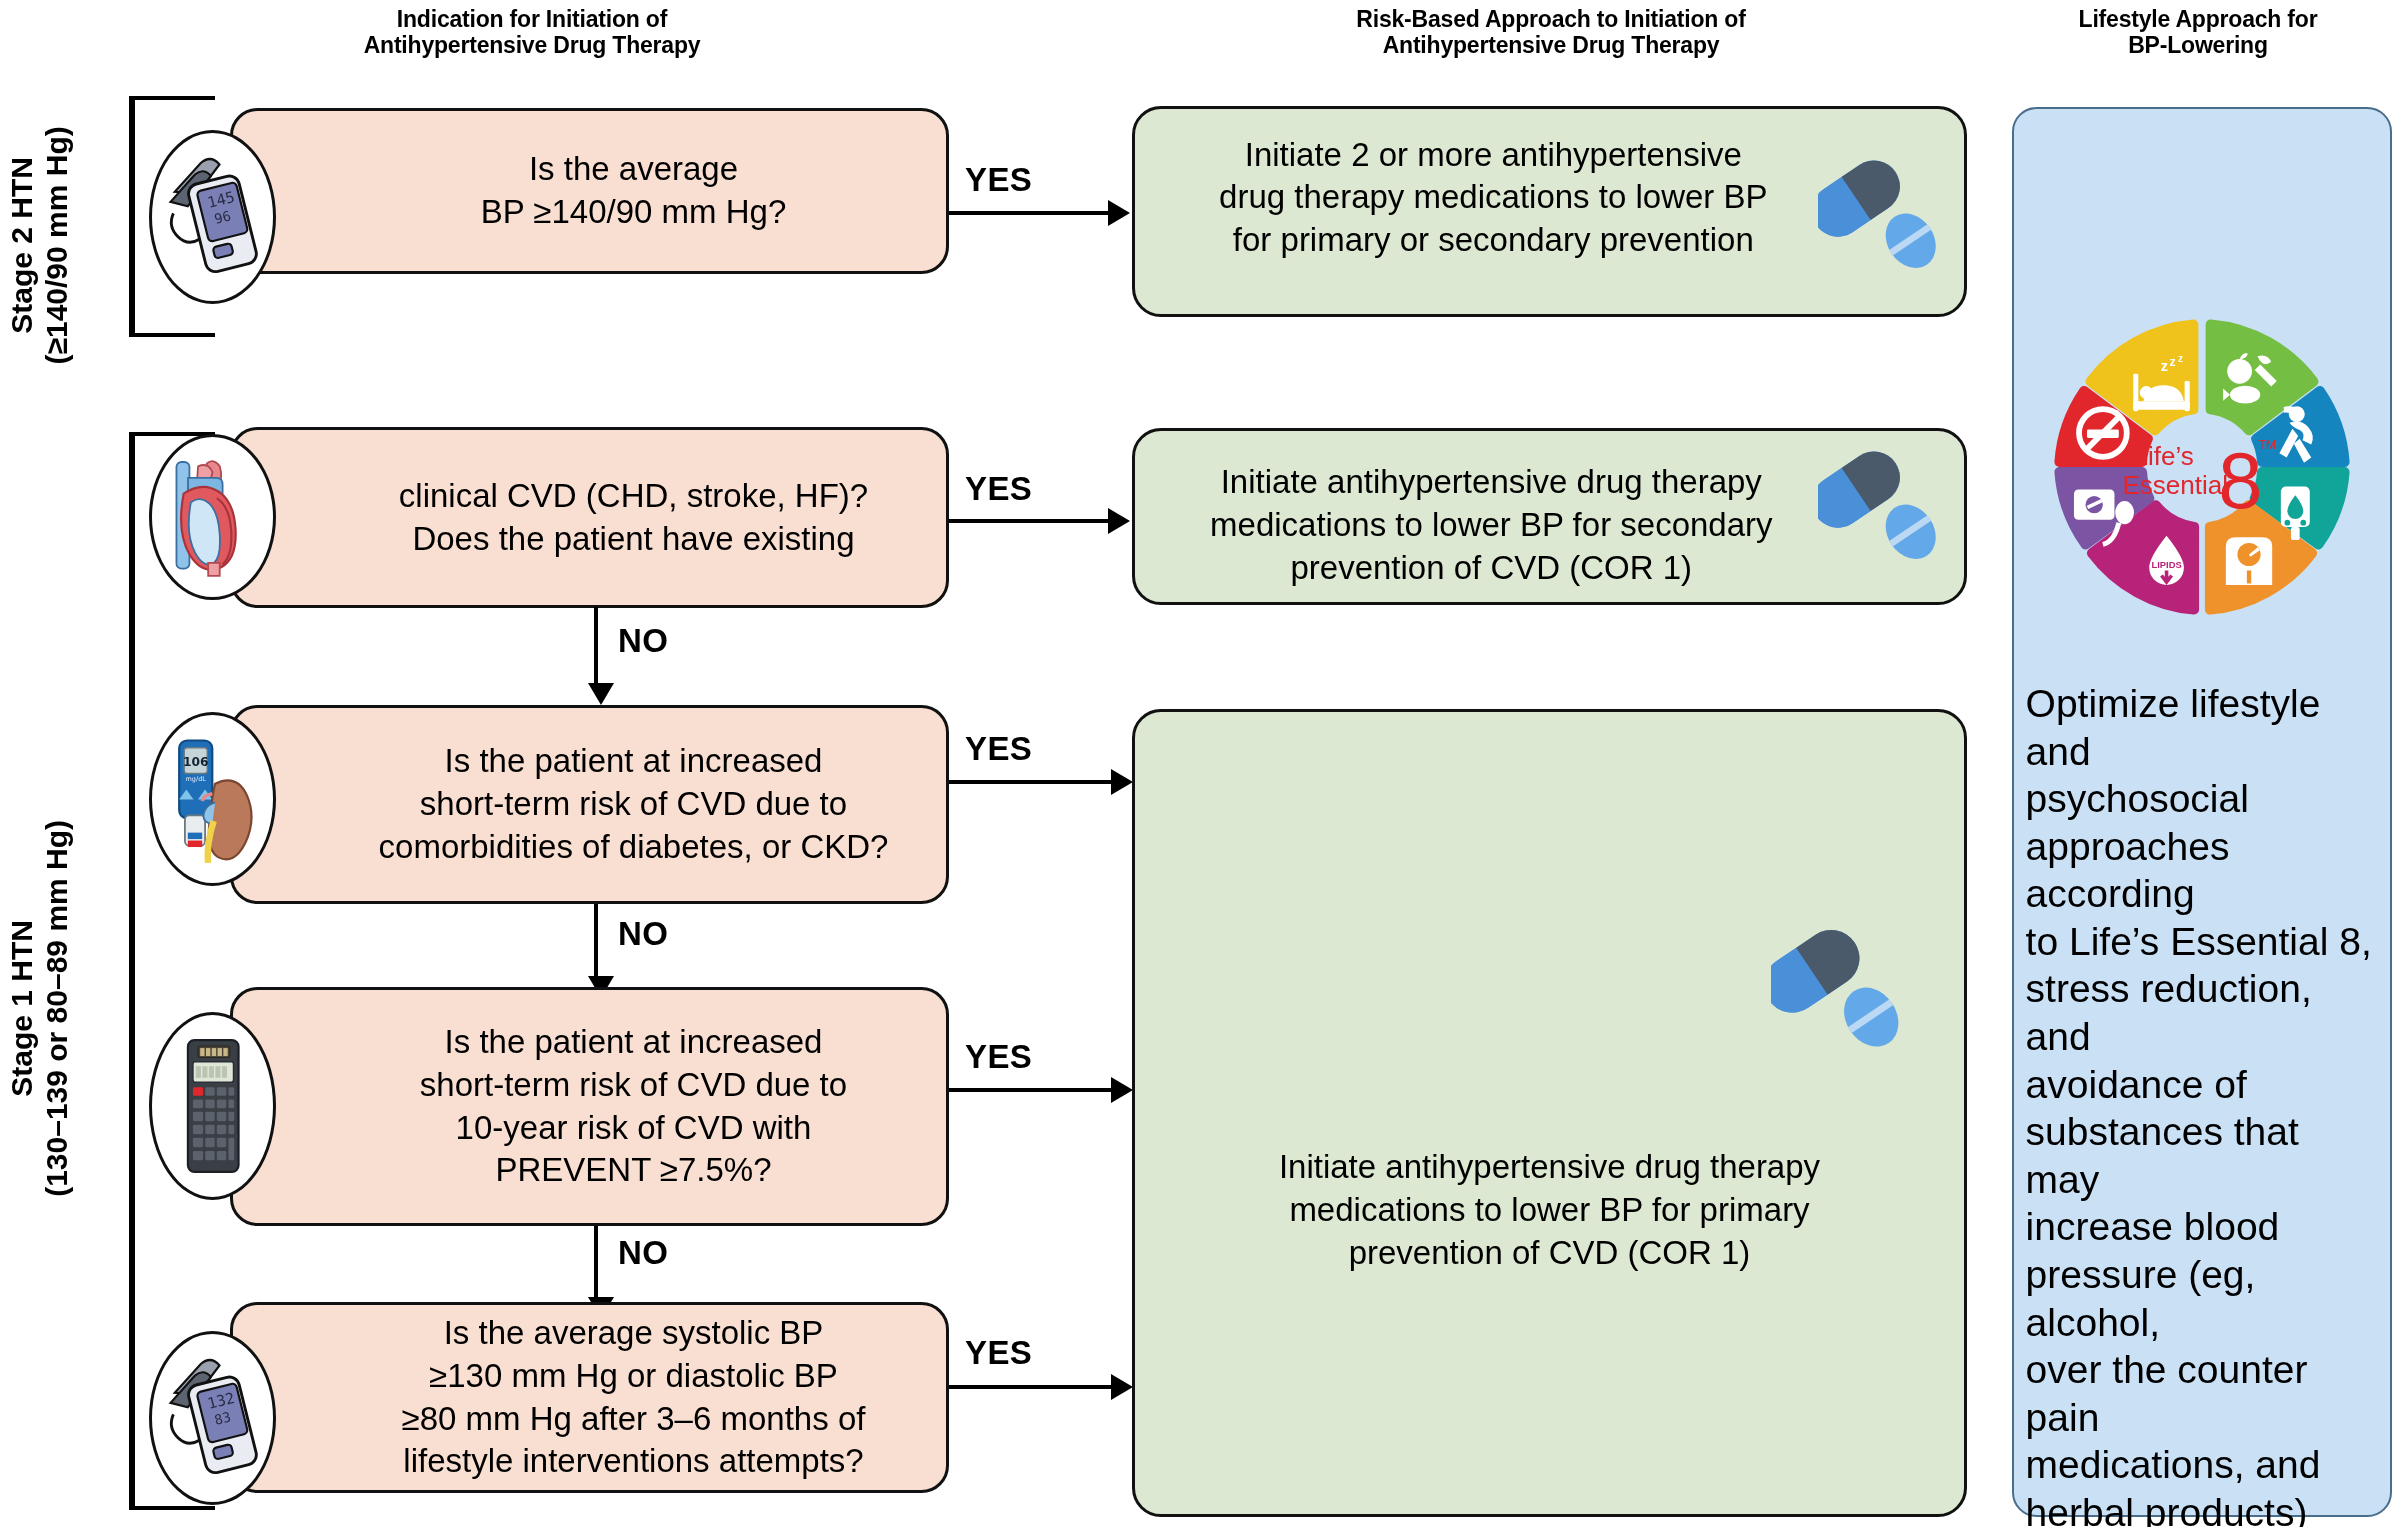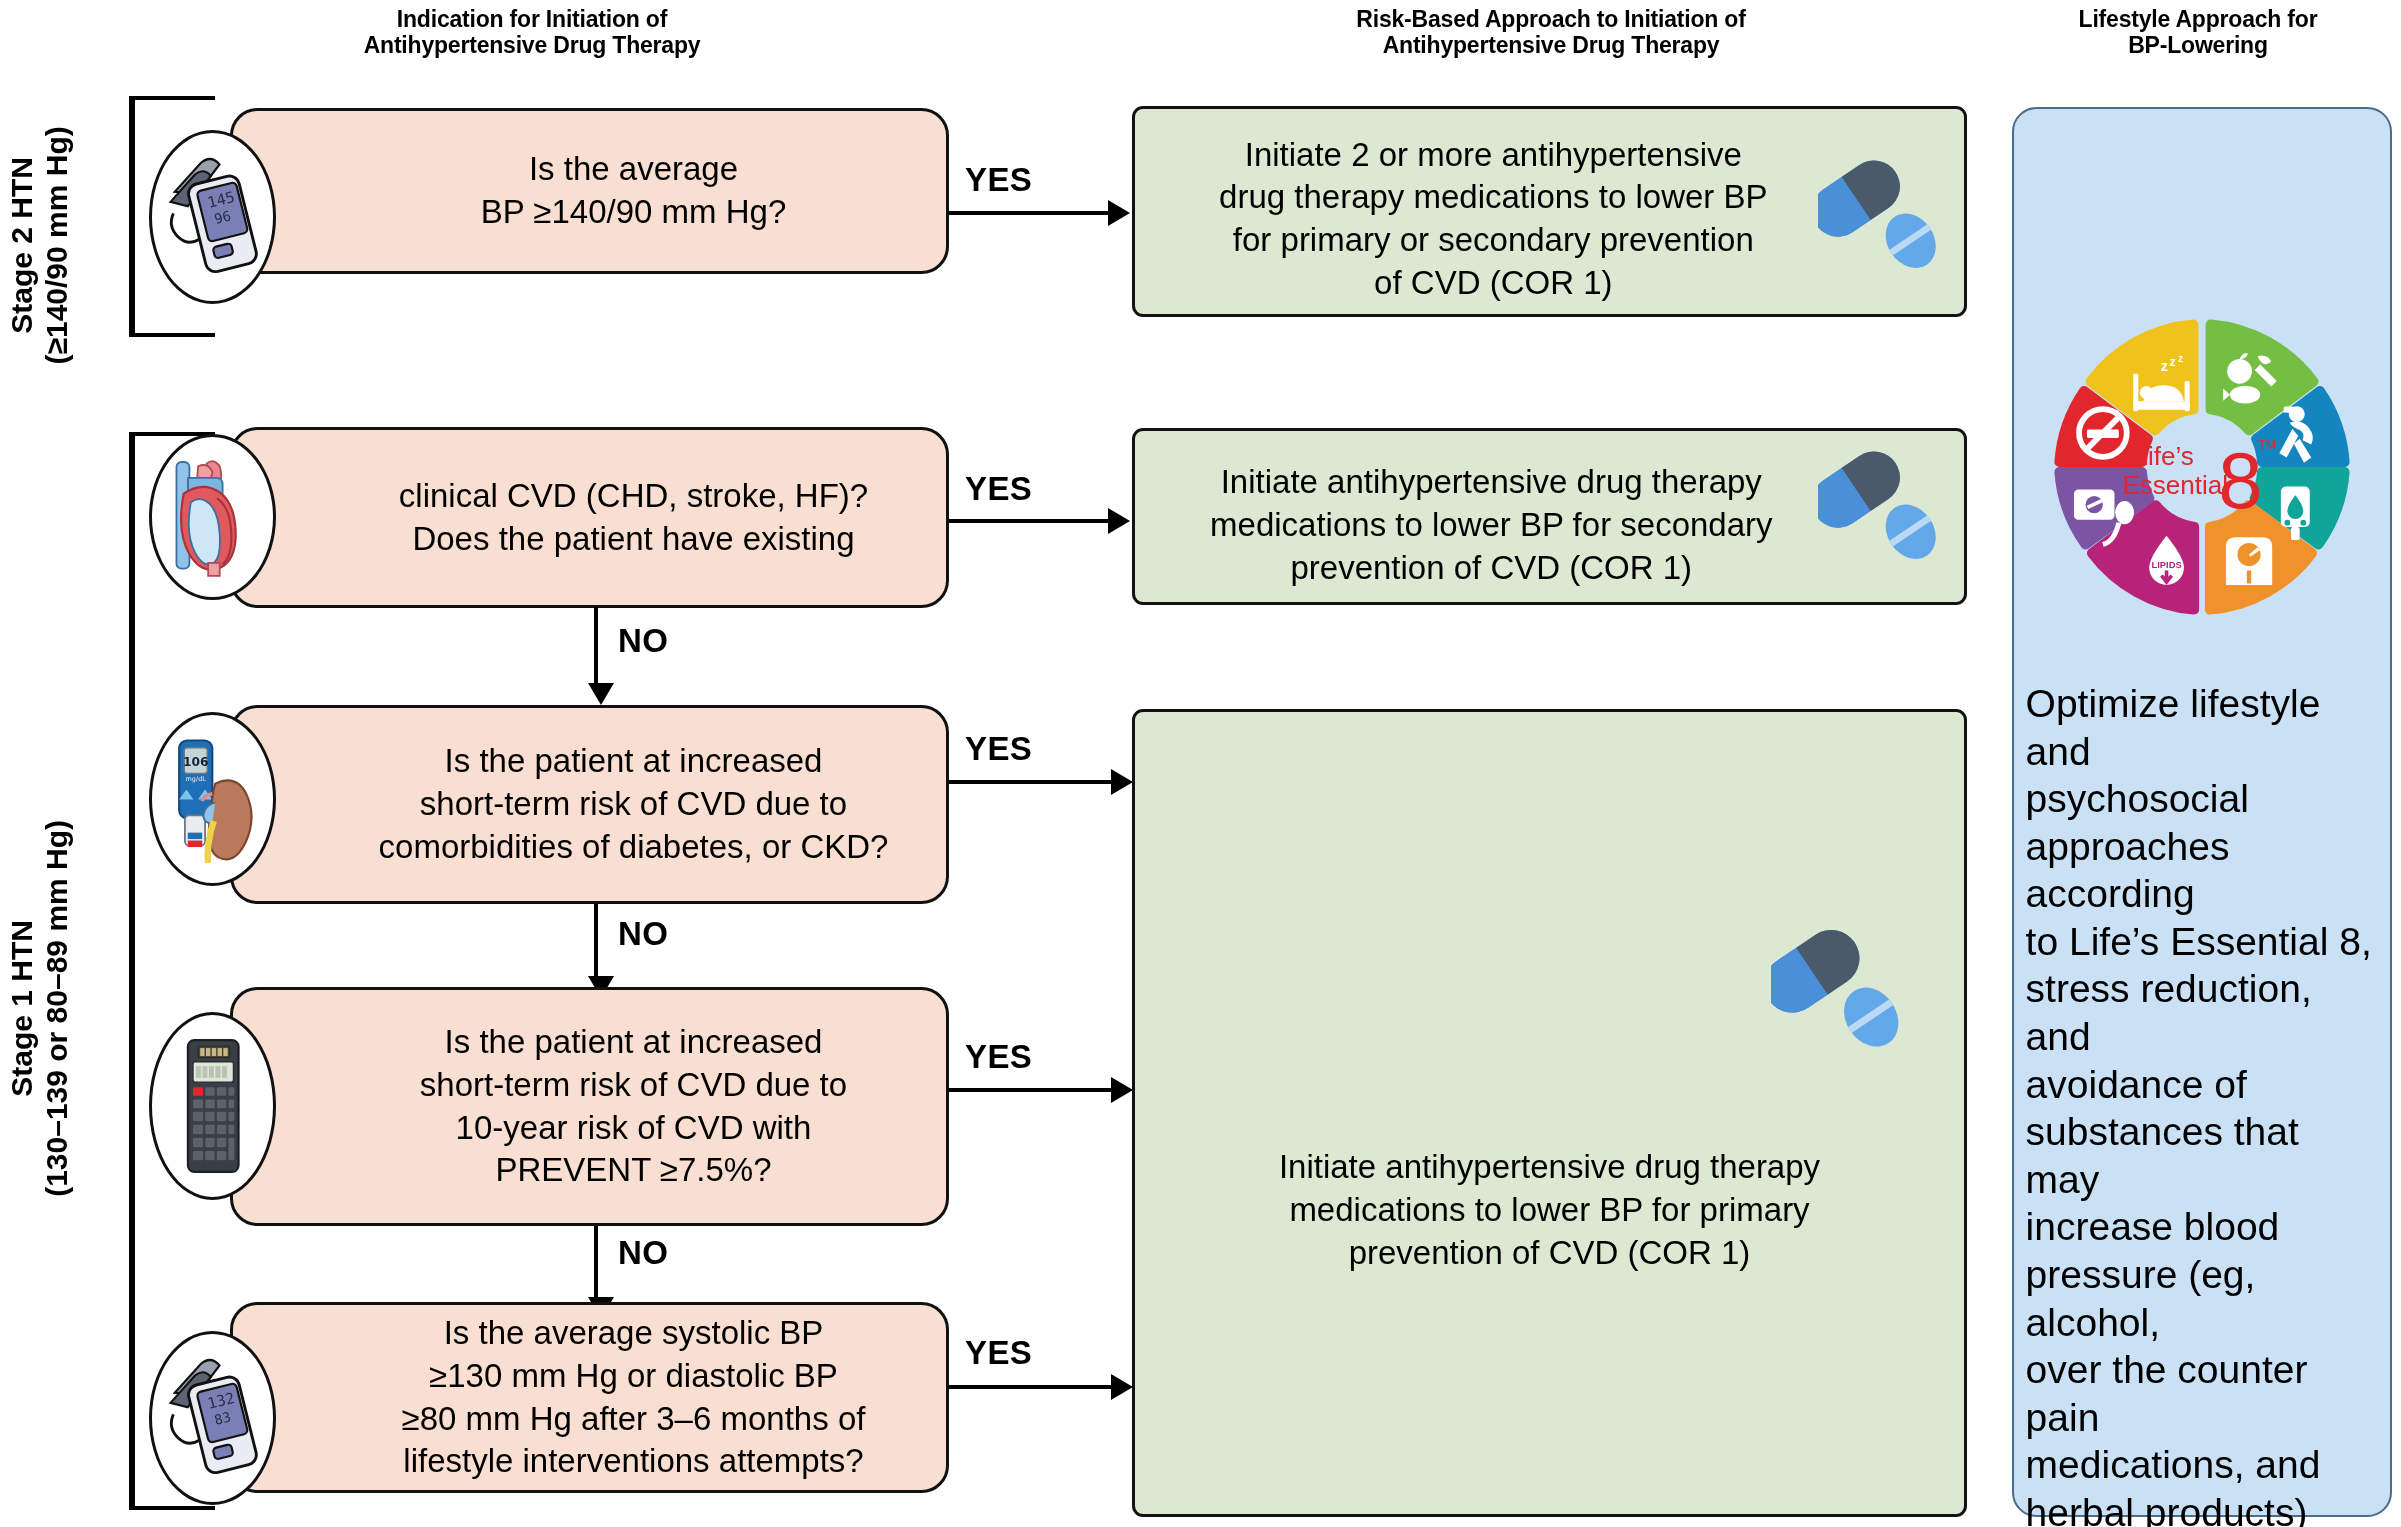--- a/index.html
+++ b/index.html
@@ -32,21 +32,21 @@
     display:flex;align-items:center;justify-content:center;
   }
   .pinktext{
     text-align:center;font-size:33px;line-height:1.30;
     padding-left:108px;padding-right:20px;width:100%;box-sizing:border-box;
   }
 
   
   .greenbox{
     position:absolute;background:#DCE8D2;border:3.6px solid #111;
-    border-radius:11px;box-sizing:border-box;
+    border-radius:29px;box-sizing:border-box;
   }
   .greentext{
     position:absolute;left:0;right:0;text-align:center;
     font-size:33px;line-height:1.30;padding:0 24.6px;box-sizing:border-box;
   }
 
   
   .bluebox{
     position:absolute;background:#C9E0F5;border:2.9px solid #4a6d8c;
     border-radius:24.6px;box-sizing:border-box;
@@ -135,21 +135,20 @@
 
 <div class="yeslab" style="left:965px;top:161px;">YES</div>
 <div class="hline" style="left:949px;top:211px;width:163px;"></div>
 <div class="arrowR" style="left:1108px;top:200px;"></div>
 
 <div class="greenbox" style="left:1132px;top:106px;width:835px;height:211px;">
   <div class="greentext" style="top:24.6px;padding-right:137px;">
     <div>Initiate 2 or more antihypertensive</div>
     <div>drug therapy medications to lower BP</div>
     <div>for primary or secondary prevention</div>
-    <div>of CVD (COR 1)</div>
   </div>
   <div class="pills" style="left:683px;top:51px;">
     <svg width="127" height="119" viewBox="0 0 175 165">
       <g transform="rotate(-34 70 80)">
         <path d="M40 12 h60 a36 36 0 0 1 0 72 h-60 a36 36 0 0 1 0 -72 z" fill="#4A90D9"></path>
         <path d="M70 12 h30 a36 36 0 0 1 0 72 h-30 z" fill="#4A5A6A"></path>
         <path d="M40 12 h30 v72 h-30 a36 36 0 0 1 0 -72 z" fill="#4A90D9"></path>
       </g>
       <g transform="rotate(-34 128 112)">
         <ellipse cx="128" cy="112" rx="32" ry="40" fill="#63A8E8"></ellipse>

